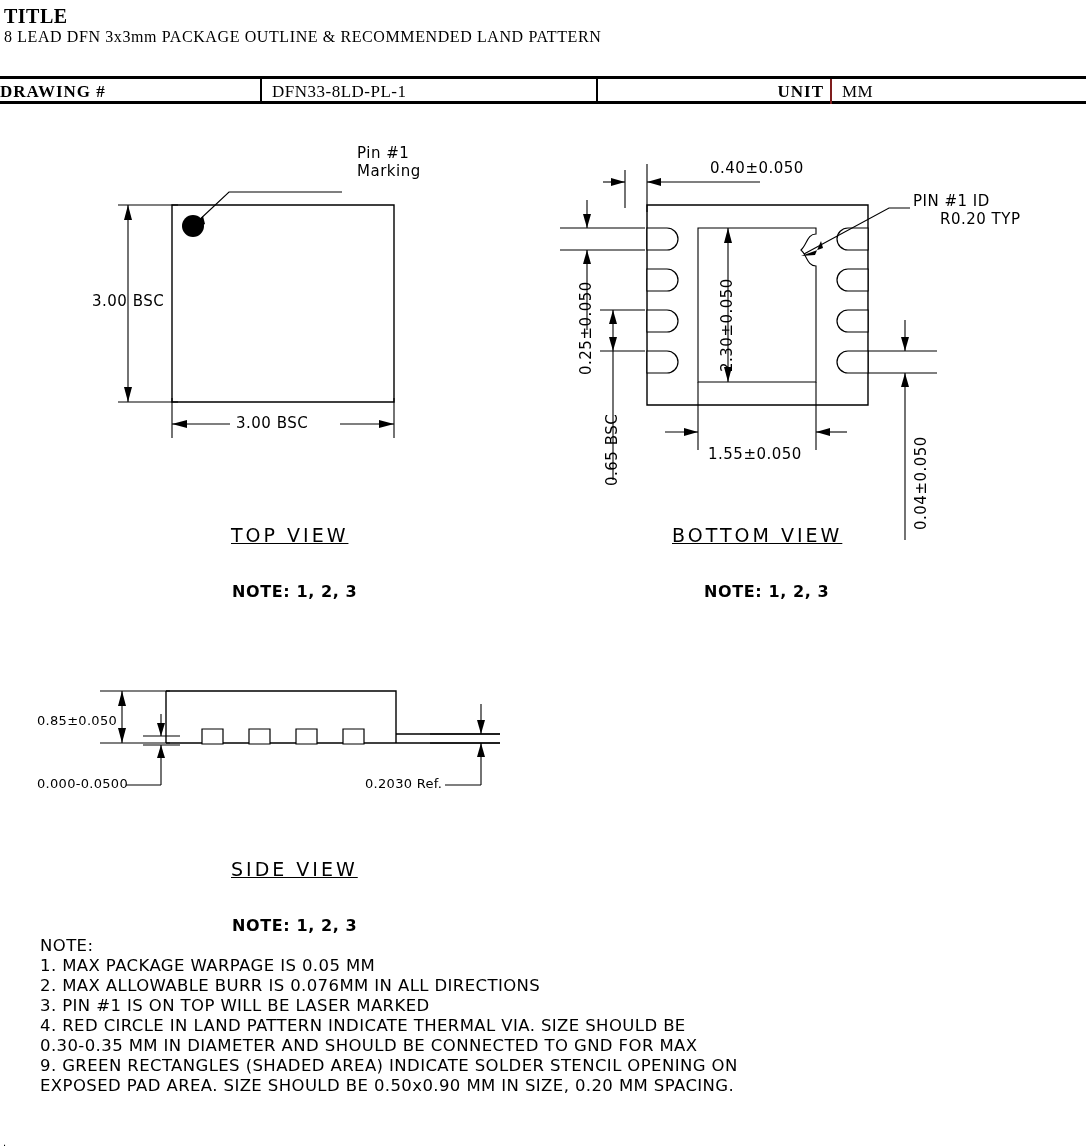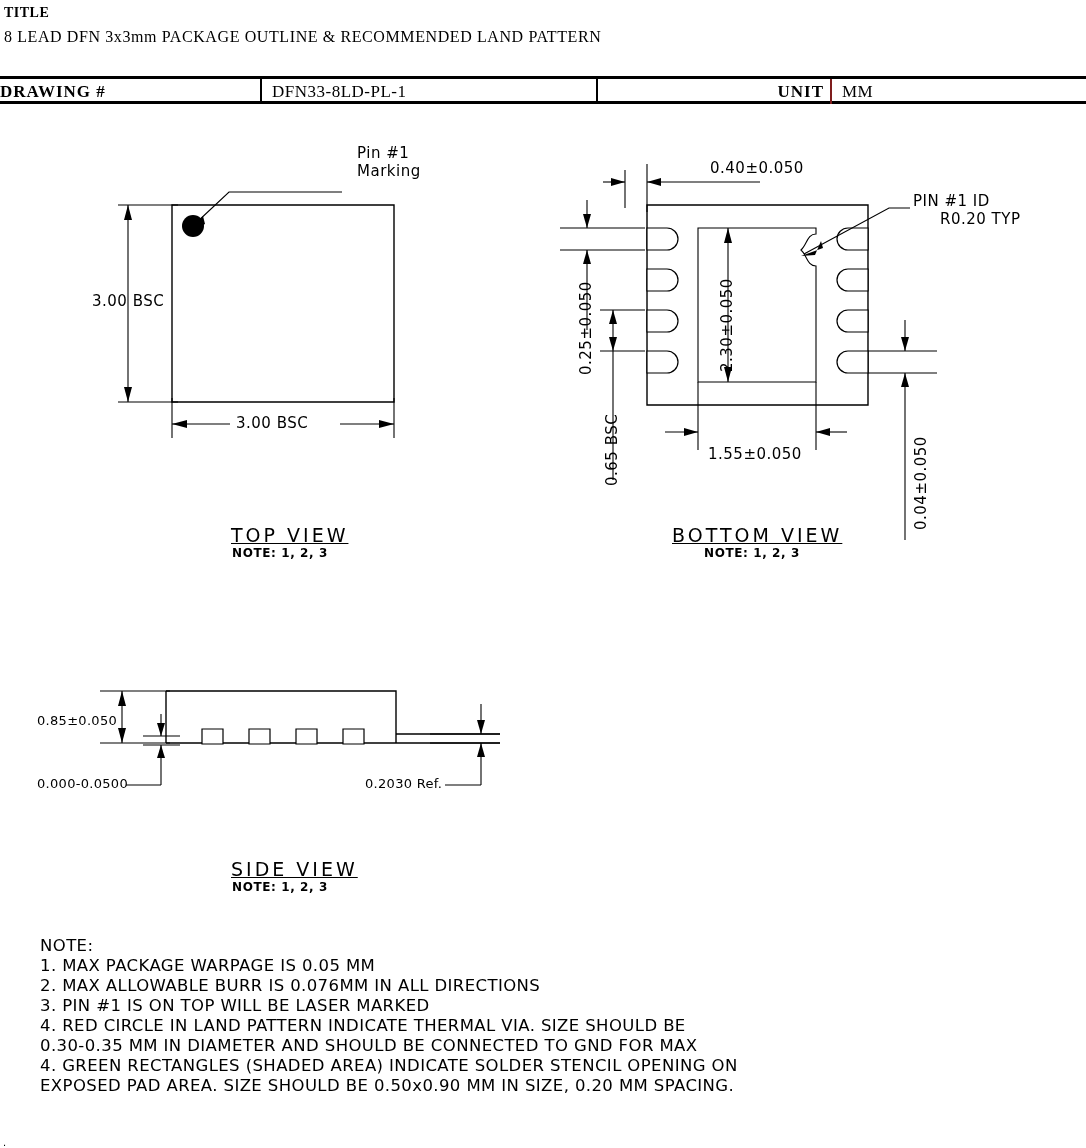--- a/index.html
+++ b/index.html
@@ -23,21 +23,21 @@
     left: 0;
     top: 0;
     width: 1086px;
   }
   .title-label {
     position: absolute;
     left: 4px;
     top: 5px;
     font-family: "Liberation Serif", serif;
     font-weight: bold;
-    font-size: 14px;
+    font-size: 20px;
     letter-spacing: 0.5px;
     white-space: nowrap;
   }
   .title-text {
     position: absolute;
     left: 4px;
     top: 28px;
     font-family: "Liberation Serif", serif;
     font-size: 16px;
     letter-spacing: 0.6px;
@@ -109,25 +109,26 @@
     position: absolute;
     font-family: "DejaVu Sans", sans-serif;
     font-size: 13px;
     letter-spacing: 0.3px;
     white-space: nowrap;
     color: #000;
   }
   .cad-tiny {
     position: absolute;
     font-family: "DejaVu Sans", sans-serif;
-    font-size: 12px;
+    font-size: 16px;
     font-weight: bold;
     letter-spacing: 0.6px;
     white-space: nowrap;
     color: #000;
+    margin-top: 36px;
   }
   .view-title {
     position: absolute;
     font-family: "DejaVu Sans", sans-serif;
     font-size: 19px;
     letter-spacing: 3px;
     white-space: nowrap;
     text-decoration: underline;
     color: #000;
   }
@@ -333,17 +334,17 @@
 <div class="view-title" style="left:231px; top:858px;">SIDE VIEW</div>
 <div class="cad-tiny" style="left:232px; top:880px;">NOTE: 1, 2, 3</div>
 
 <div id="notes-block">
   <div class="note-line">NOTE:</div>
   <div class="note-line">1. MAX PACKAGE WARPAGE IS 0.05 MM</div>
   <div class="note-line">2. MAX ALLOWABLE BURR IS 0.076MM  IN ALL DIRECTIONS</div>
   <div class="note-line">3. PIN #1 IS ON TOP WILL BE LASER MARKED</div>
   <div class="note-line">4. RED CIRCLE IN LAND PATTERN INDICATE THERMAL VIA.  SIZE SHOULD BE</div>
   <div class="note-line">0.30-0.35 MM  IN DIAMETER AND SHOULD BE CONNECTED TO GND FOR MAX</div>
-  <div class="note-line">4. GREEN RECTANGLES (SHADED AREA) INDICATE SOLDER STENCIL OPENING ON</div>
+  <div class="note-line">9. GREEN RECTANGLES (SHADED AREA) INDICATE SOLDER STENCIL OPENING ON</div>
   <div class="note-line">EXPOSED PAD AREA.   SIZE SHOULD BE 0.50x0.90 MM IN SIZE, 0.20 MM SPACING.</div>
 </div>
 
 <div id="bottom-tick">.</div>
 
 </body></html>

